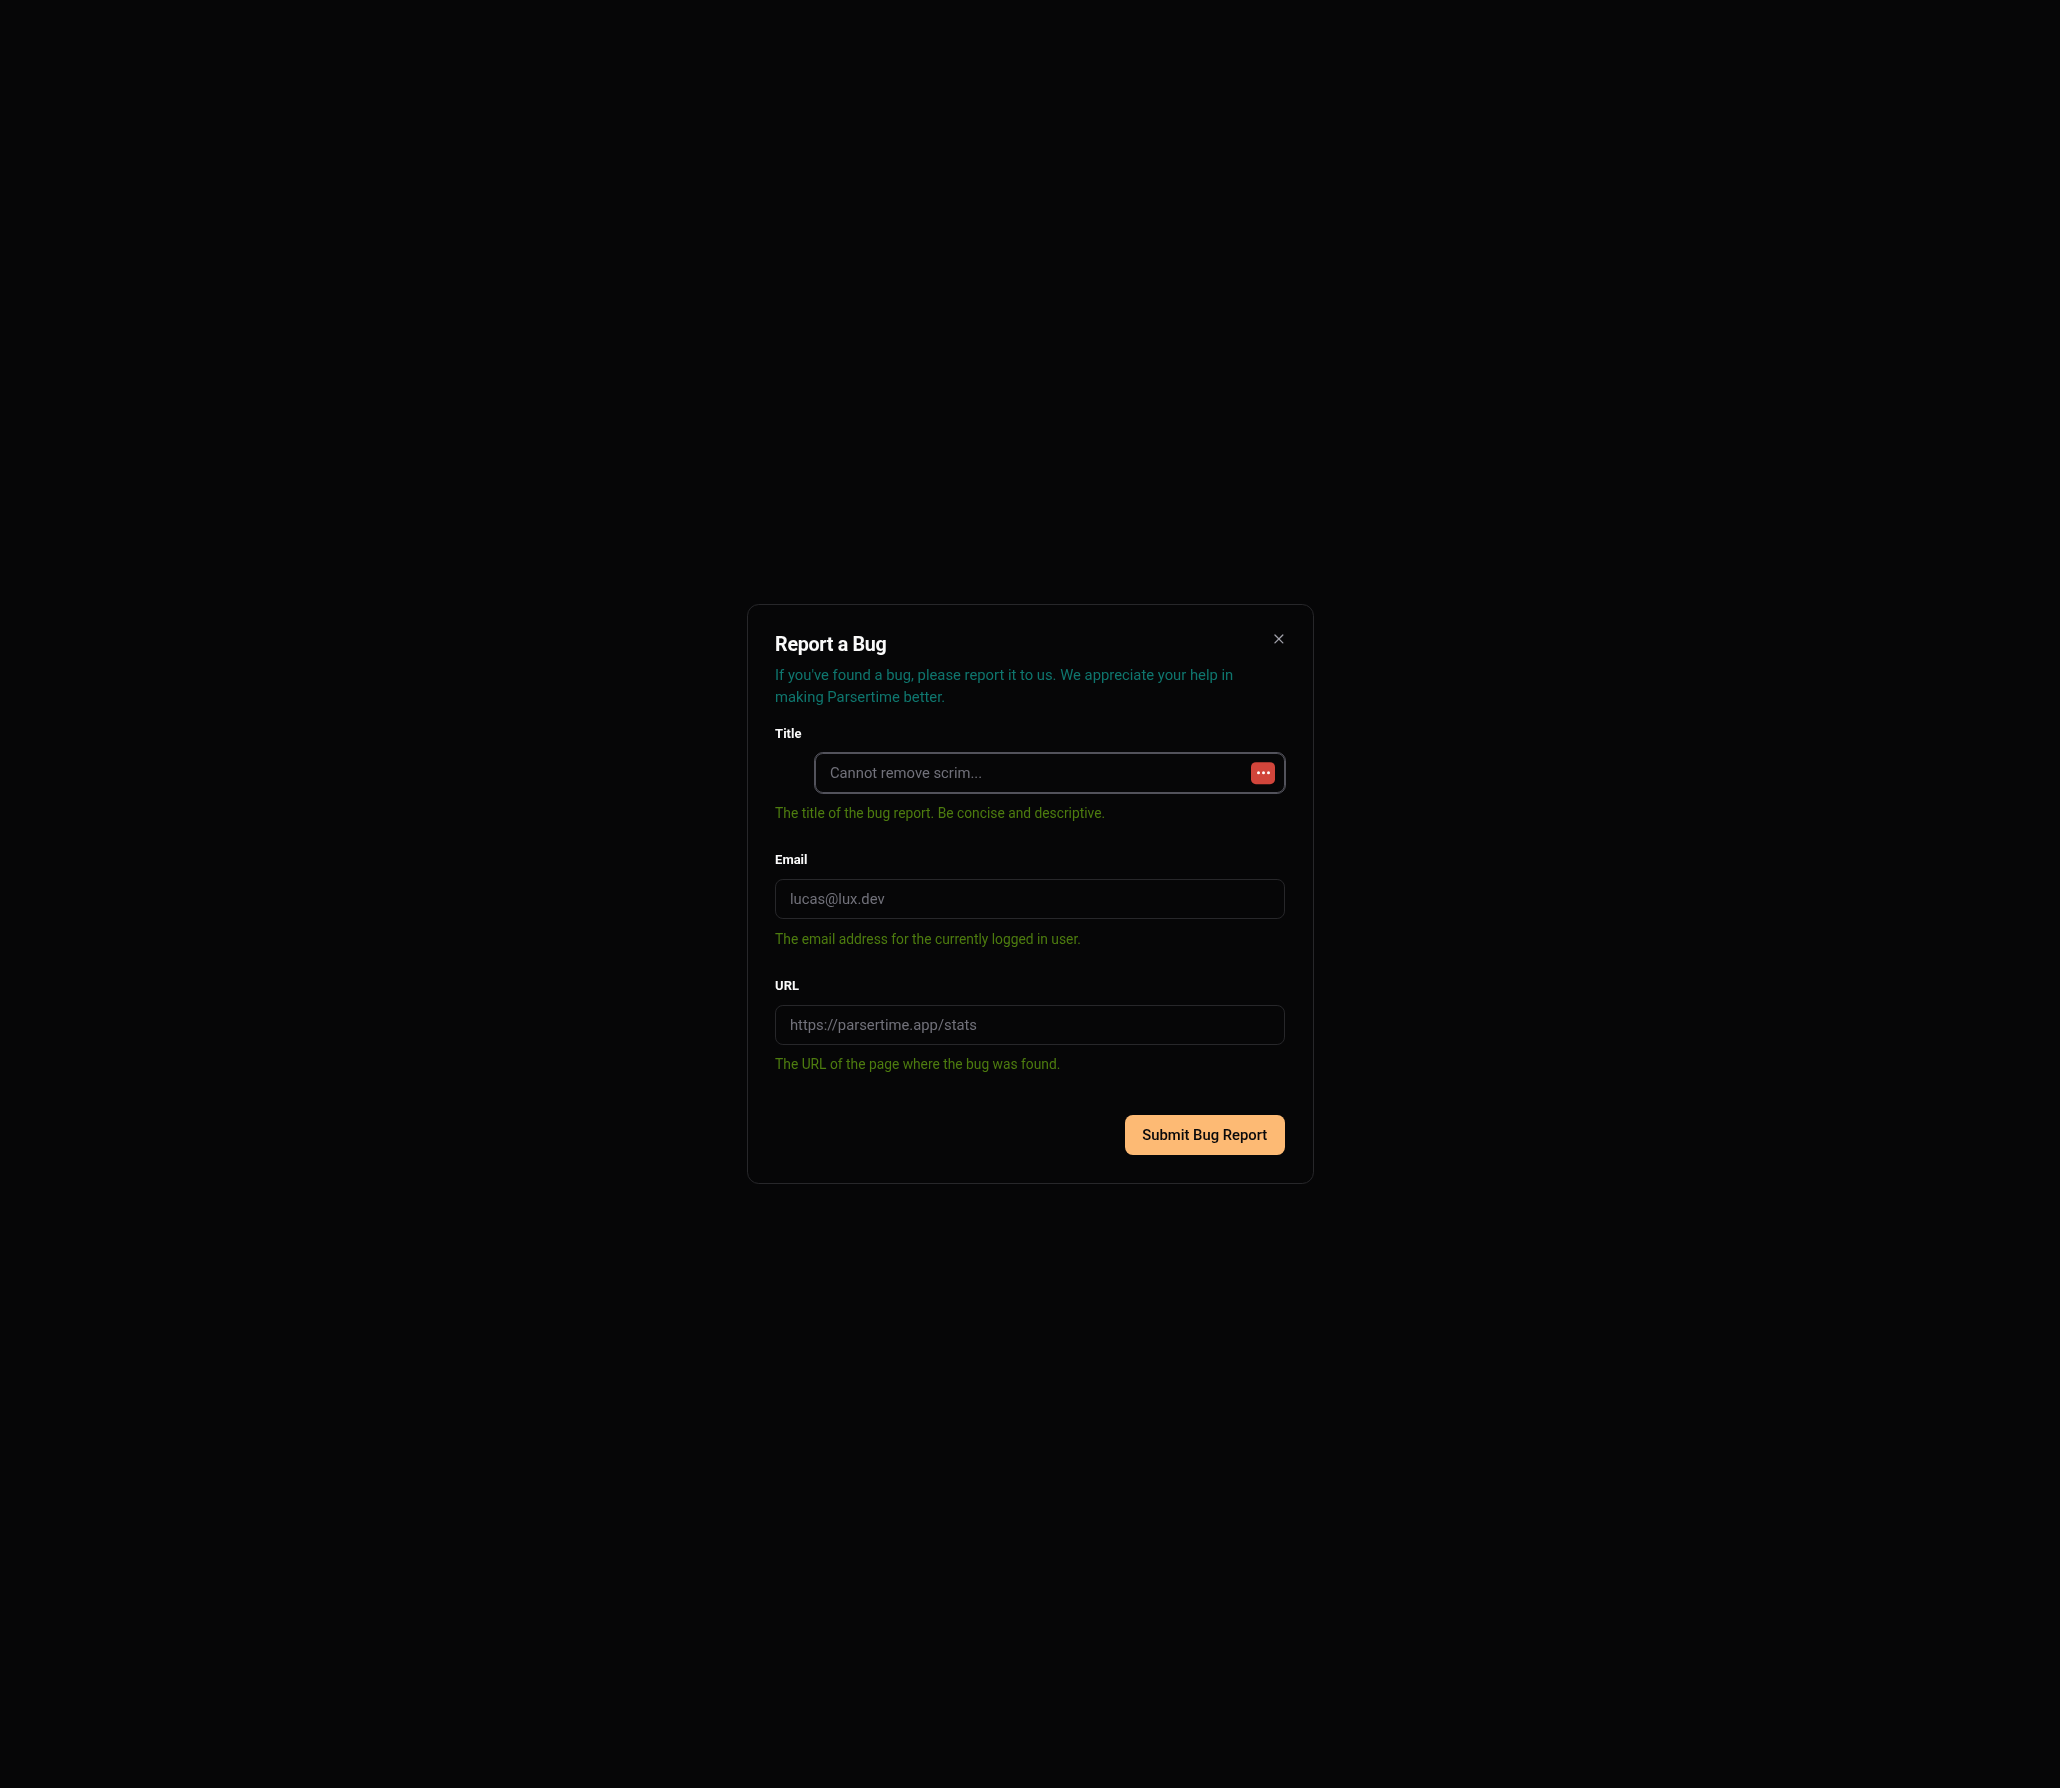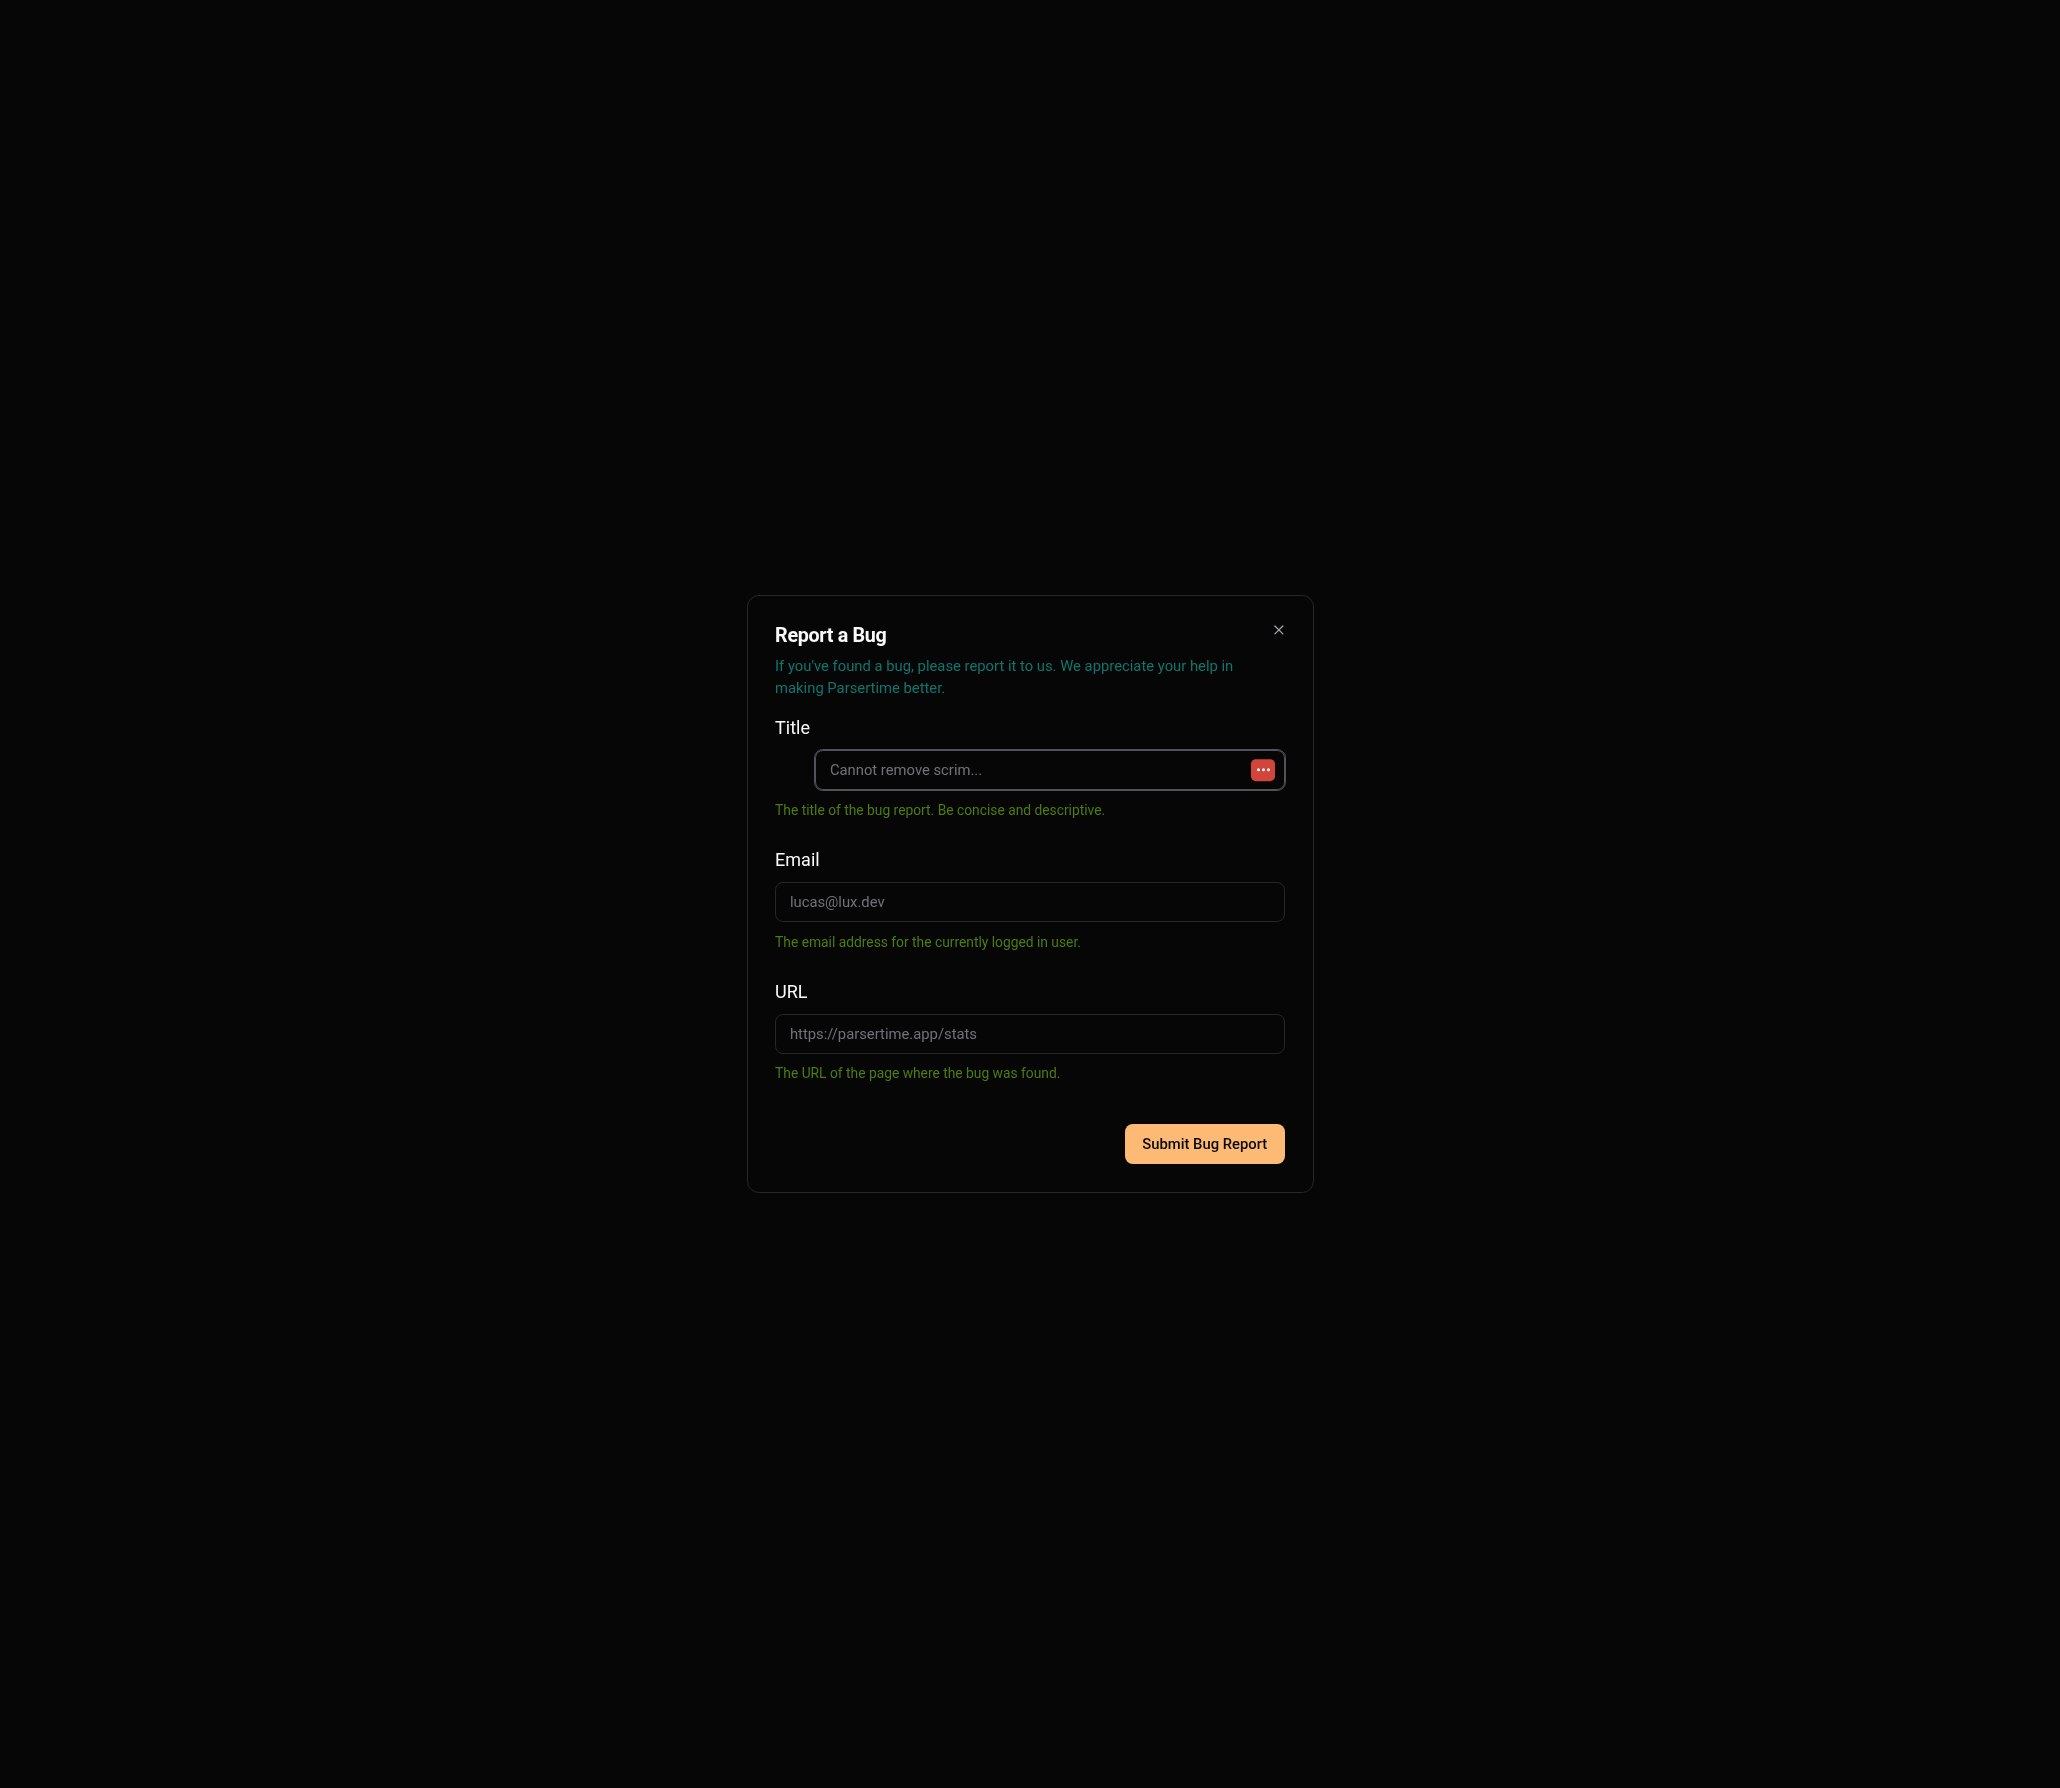--- a/index.html
+++ b/index.html
@@ -64,22 +64,22 @@
       margin-bottom: 31.5px;
     }
 
     .form-group:last-of-type {
       margin-bottom: 0;
     }
 
     .form-label {
       display: block;
       color: #fafafa;
-      font-size: 18px;
-      font-weight: 400;
+      font-size: 13px;
+      font-weight: 700;
       margin-bottom: 11.8px;
     }
 
     .input-wrapper {
       position: relative;
       padding-left: 40px;
     }
 
     .form-input {
       width: 100%;

